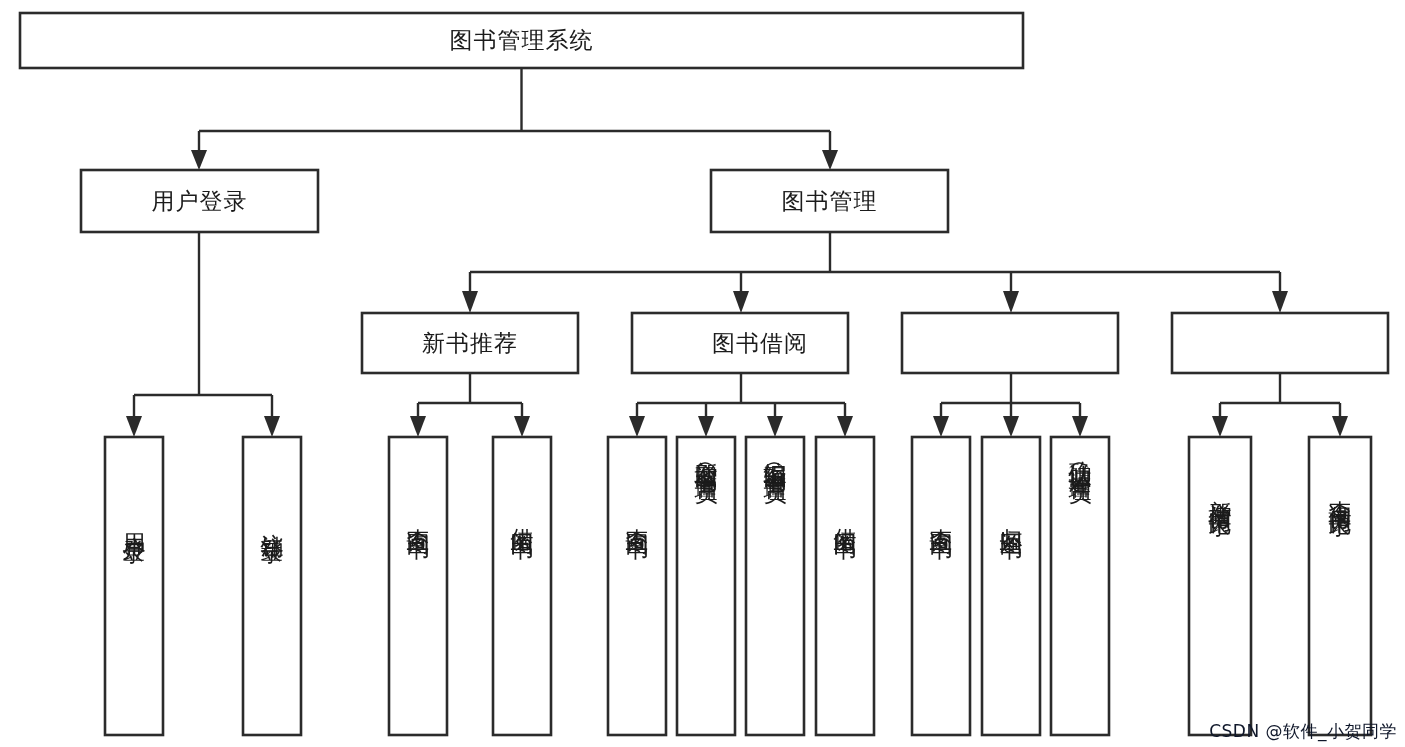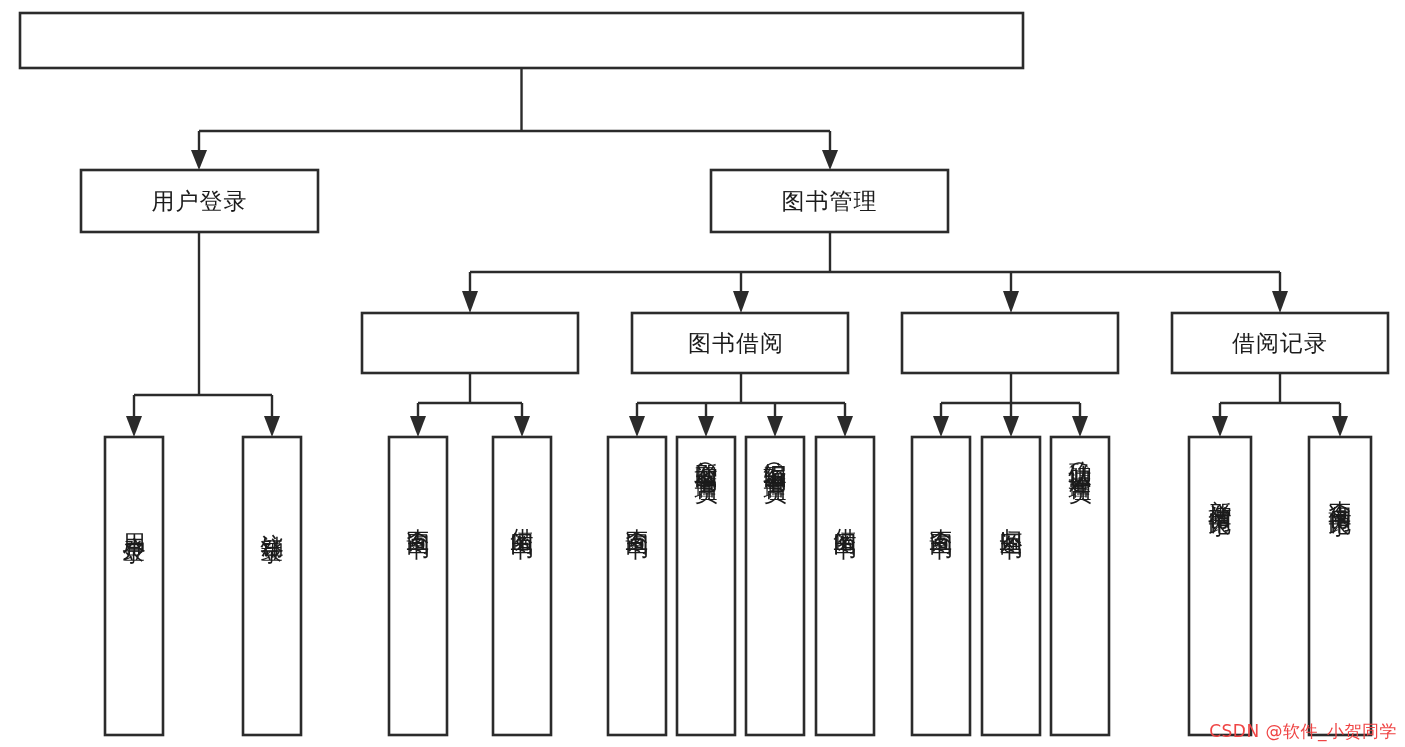--- a/index.html
+++ b/index.html
@@ -62,21 +62,21 @@
     fill: none;
   }
   .arrow-head {
     fill: #2b2b2b;
   }
   #watermark {
     position: absolute;
     right: 8px;
     bottom: 4px;
     font-size: 17px;
-    color: #ef4444;
+    color: #0f172a;
     letter-spacing: 0.5px;
     font-family: "DejaVu Sans", "Liberation Sans", sans-serif;
     white-space: nowrap;
     pointer-events: none;
   }
 </style>
 </head>
 <body>
 
 <div id="diagram-root">
@@ -172,26 +172,27 @@
 
     <rect class="node-box" x="912" y="437" width="58" height="298"></rect>
     <rect class="node-box" x="982" y="437" width="58" height="298"></rect>
     <rect class="node-box" x="1051" y="437" width="58" height="298"></rect>
 
     <rect class="node-box" x="1189" y="437" width="62" height="298"></rect>
     <rect class="node-box" x="1309" y="437" width="62" height="298"></rect>
 
   </svg>
 
+  <div class="hlabel-wrap" style="left:20px; top:13px; width:1003px; height:55px;">图书管理系统</div>
 
   <div class="hlabel-wrap" style="left:81px; top:170px; width:237px; height:62px;">用户登录</div>
   <div class="hlabel-wrap" style="left:711px; top:170px; width:237px; height:62px;border-radius:13px;">图书管理</div>
 
-  <div class="hlabel-wrap" style="left:628px; top:313px; width:216px; height:60px;">图书借阅</div>
-  <div class="hlabel-wrap" style="left:1172px; top:313px; width:216px; height:60px;">借阅记录</div>
+  <div class="hlabel-wrap" style="left:362px; top:313px; width:216px; height:60px;">新书推荐</div>
+  <div class="hlabel-wrap" style="left:652px; top:313px; width:216px; height:60px;">图书借阅</div>
 
   <div class="vlabel-wrap" style="left:105px; top:515px; width:58px; height:220px;">
     <span class="vlabel-text">用户登录</span>
   </div>
   <div class="vlabel-wrap" style="left:243px; top:515px; width:58px; height:220px;">
     <span class="vlabel-text">注销登录</span>
   </div>
 
   <div class="vlabel-wrap" style="left:389px; top:510px; width:58px; height:225px;">
     <span class="vlabel-text">查询图书</span>

